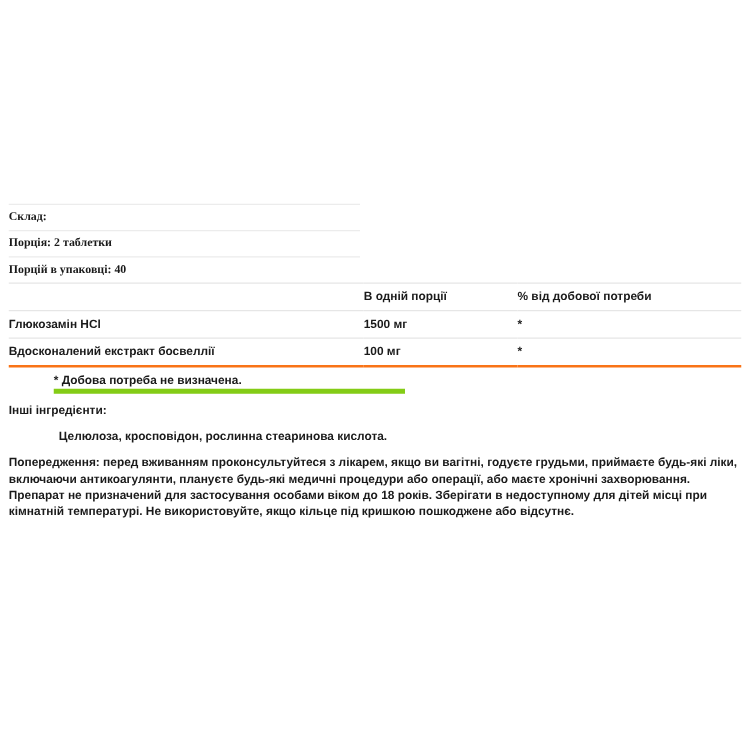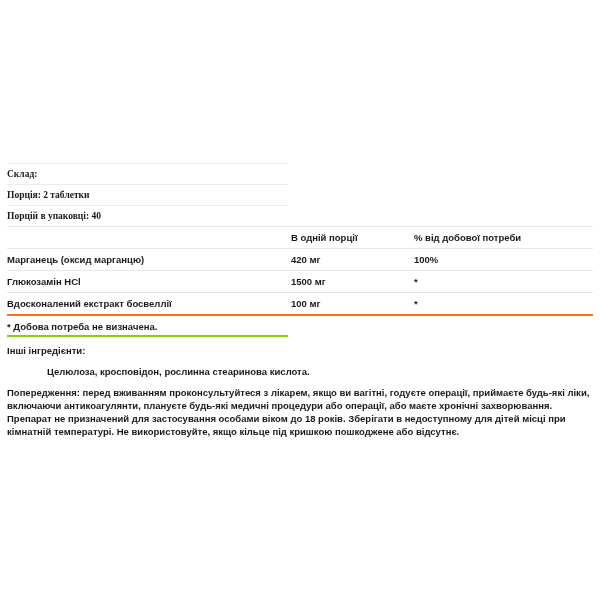--- a/index.html
+++ b/index.html
@@ -47,22 +47,23 @@
       vertical-align: middle;
     }
     .table td.c1 { width: 284px; }
     .table td.c2 { width: 123px; }
     .table td.c3 { width: 179px; margin-top: 12px; }
     .table tr.last td { border-bottom: 2px solid #f97316; }
     .footnote {
       width: 281px;
       height: 21px;
       line-height: 21px;
-      border-bottom: 2px solid #84cc16;
+      border-bottom: 4px solid #84cc16;
       box-sizing: border-box;
+      margin-left: 36px;
     }
     .section-title {
       margin-top: 7px;
       line-height: 13px;
     }
     .ingredients {
       margin-top: 8px;
       line-height: 13px;
       margin-left: 40px;
     }
@@ -84,41 +85,36 @@
   </div>
 
   <table class="table">
     <tbody>
         <tr>
       <td class="c1"></td>
       <td class="c2">В одній порції</td>
       <td class="c3">% від добової потреби</td>
     </tr>
     <tr>
-      <td class="c1">Марганець (оксид марганцю)</td>
-      <td class="c2">420 мг</td>
-      <td class="c3">100%</td>
-    </tr>
-    <tr>
       <td class="c1">Глюкозамін HCl</td>
       <td class="c2">1500 мг</td>
       <td class="c3">*</td>
     </tr>
     <tr class="last">
       <td class="c1">Вдосконалений екстракт босвеллії</td>
       <td class="c2">100 мг</td>
       <td class="c3">*</td>
     </tr>
   </tbody>
     </table>
 
   <div class="footnote">* Добова потреба не визначена.</div>
 
   <div class="section-title">Інші інгредієнти:</div>
   <div class="ingredients">Целюлоза, кросповідон, рослинна стеаринова кислота.</div>
 
   <div class="warning">
-    <div>Попередження: перед вживанням проконсультуйтеся з лікарем, якщо ви вагітні, годуєте операції, приймаєте будь-які ліки,</div>
+    <div>Попередження: перед вживанням проконсультуйтеся з лікарем, якщо ви вагітні, годуєте грудьми, приймаєте будь-які ліки,</div>
     <div>включаючи антикоагулянти, плануєте будь-які медичні процедури або операції, або маєте хронічні захворювання.</div>
     <div>Препарат не призначений для застосування особами віком до 18 років. Зберігати в недоступному для дітей місці при</div>
     <div>кімнатній температурі. Не використовуйте, якщо кільце під кришкою пошкоджене або відсутнє.</div>
   </div>
 </div>
 
 </body></html>

